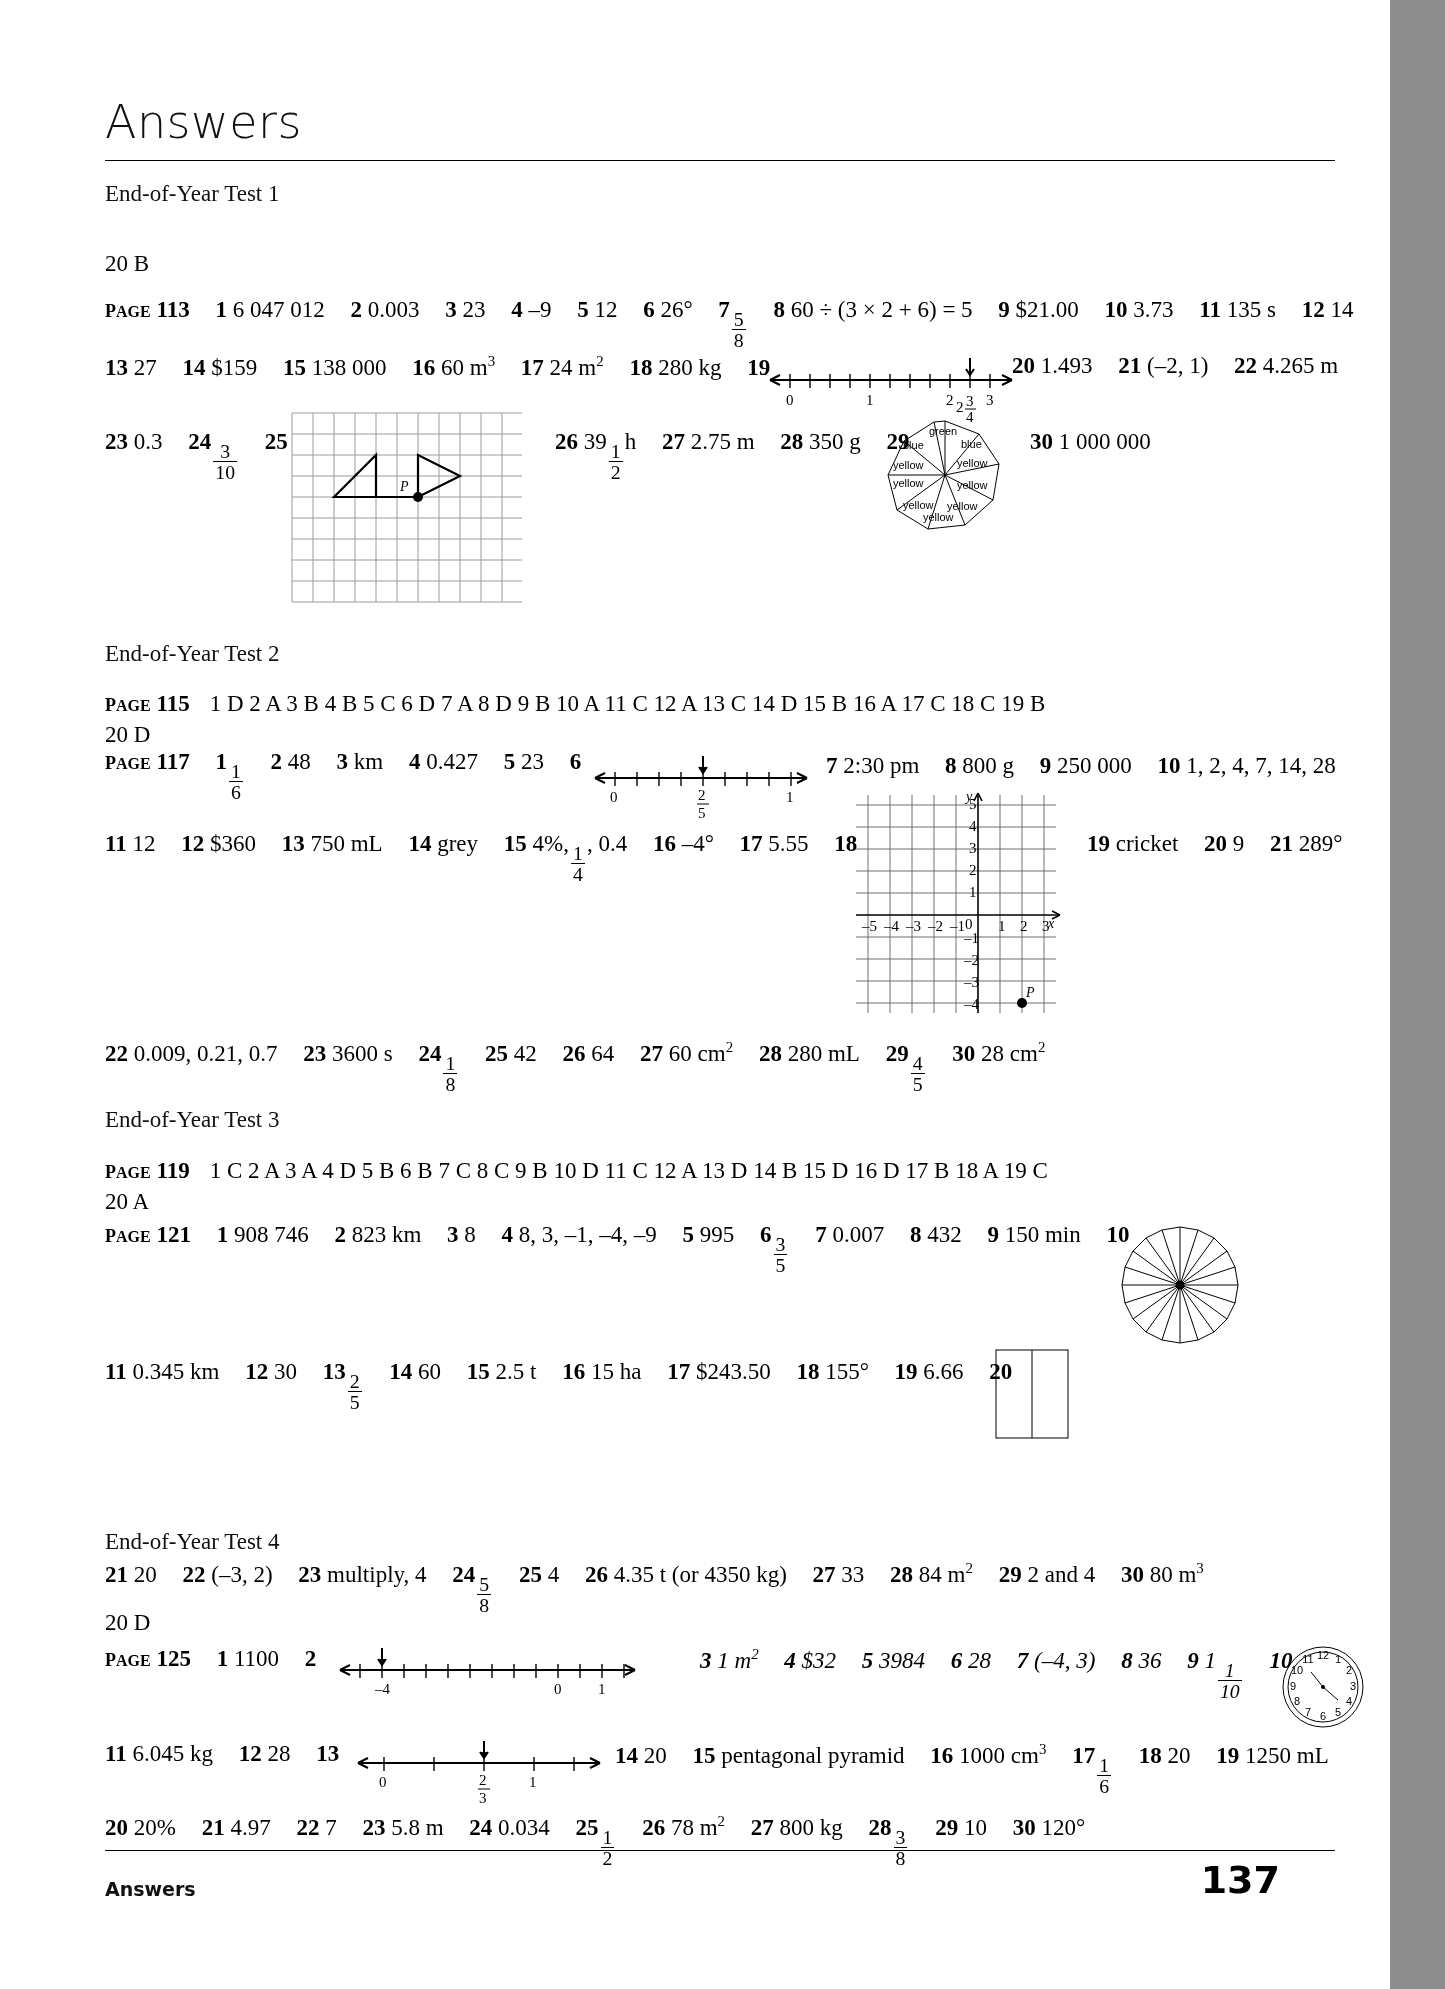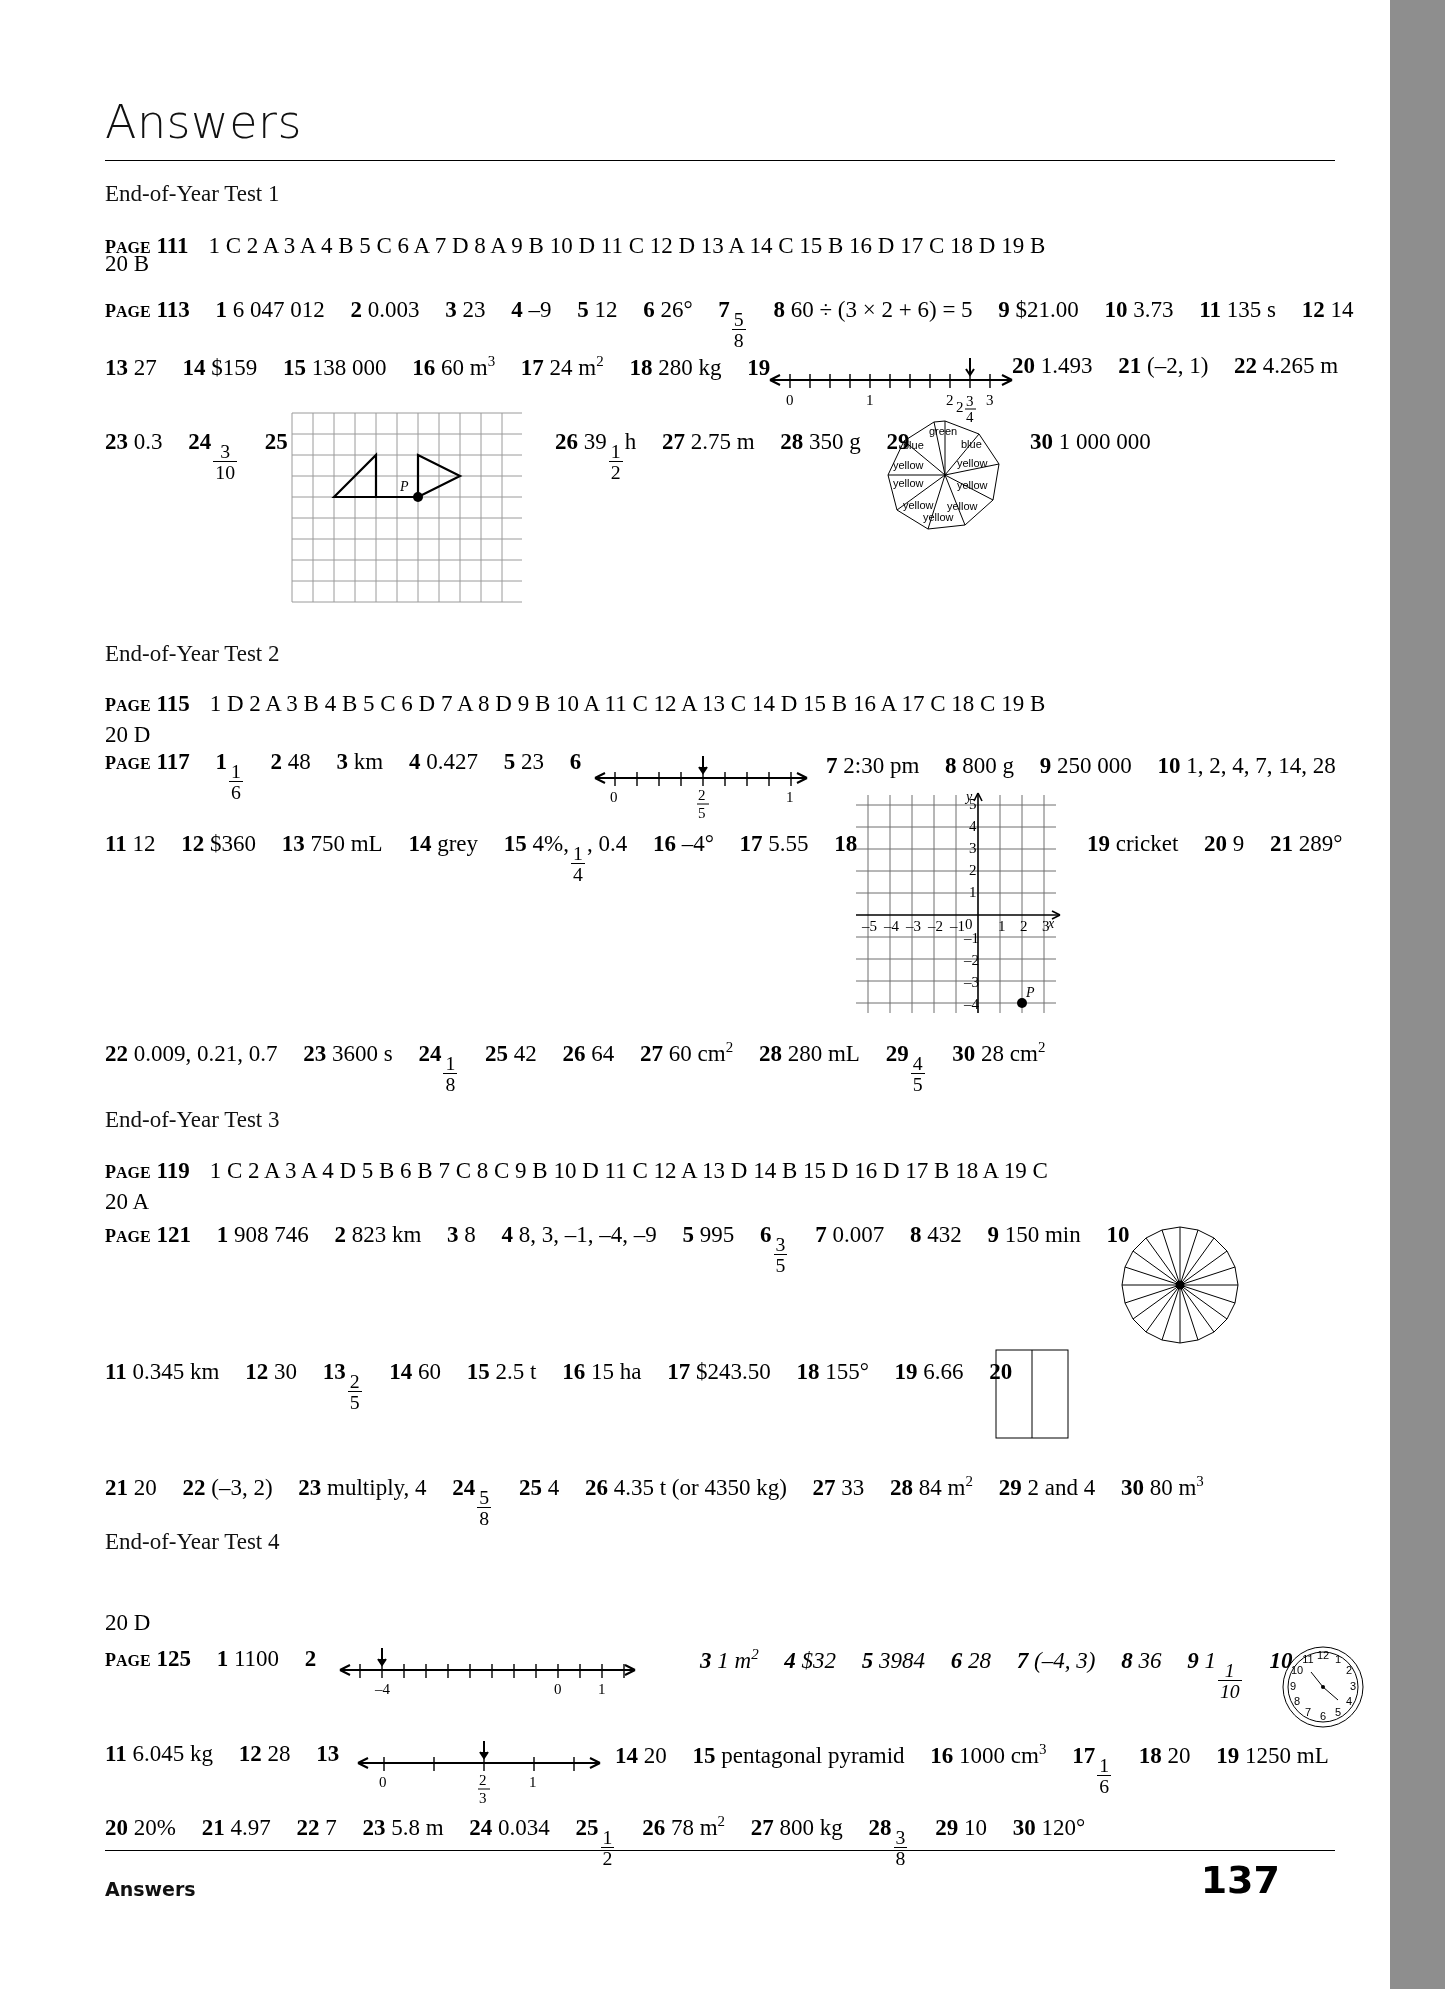--- a/index.html
+++ b/index.html
@@ -55,24 +55,20 @@
 <body>
 
 <div class="page">
   <div class="sheet">
 
     <div class="page-title">Answers</div>
     <div class="rule"></div>
 
     <div class="row sec-title" style="left:105px;top:180px;">End-of-Year Test 1</div>
 
-    <div class="row" style="left:105px;top:232px;">
-      <span class="pg"><span class="sc">P</span><span class="sc" style="font-size:16px;">AGE</span>
-        <span>111</span></span><span class="spb"></span><span>1 C   2 A   3 A   4 B   5 C   6 A   7 D   8 A   9 B   10 D   11 C   12 D   13 A   14 C   15 B   16 D   17 C   18 D   19 B</span>
-    </div>
     <div class="row" style="left:105px;top:250px;">20 B</div>
 
     <div class="row" style="left:105px;top:296px;">
       <span class="pg"><span class="sc">P</span><span class="sc" style="font-size:16px;">AGE</span>
         <span>113</span></span><span class="spb"></span>
       <span class="q">1</span> <span>6 047 012</span><span class="spb"></span>
       <span class="q">2</span> <span>0.003</span><span class="spb"></span>
       <span class="q">3</span> <span>23</span><span class="spb"></span>
       <span class="q">4</span> <span>–9</span><span class="spb"></span>
       <span class="q">5</span> <span>12</span><span class="spb"></span>
@@ -432,21 +428,21 @@
       <span class="q">20</span>
     </div>
 
     <div class="fig" style="left:994px;top:1348px;">
       <svg width="80" height="95" viewBox="0 0 80 95">
         <rect class="thin" x="2" y="2" width="72" height="88"></rect>
         <line class="thin" x1="38" y1="2" x2="38" y2="90"></line>
       </svg>
     </div>
 
-    <div class="row" style="left:105px;top:1472px;">
+    <div class="row" style="left:105px;top:1559px;">
       <span class="q">21</span> <span>20</span><span class="spb"></span>
       <span class="q">22</span> <span>(–3, 2)</span><span class="spb"></span>
       <span class="q">23</span> <span>multiply, 4</span><span class="spb"></span>
       <span class="q">24</span><span class="frac">
           <span class="num">5</span>
           <span class="den">8</span>
         </span><span class="spb"></span>
       <span class="q">25</span> <span>4</span><span class="spb"></span>
       <span class="q">26</span> <span>4.35 t (or 4350 kg)</span><span class="spb"></span>
       <span class="q">27</span> <span>33</span><span class="spb"></span>

